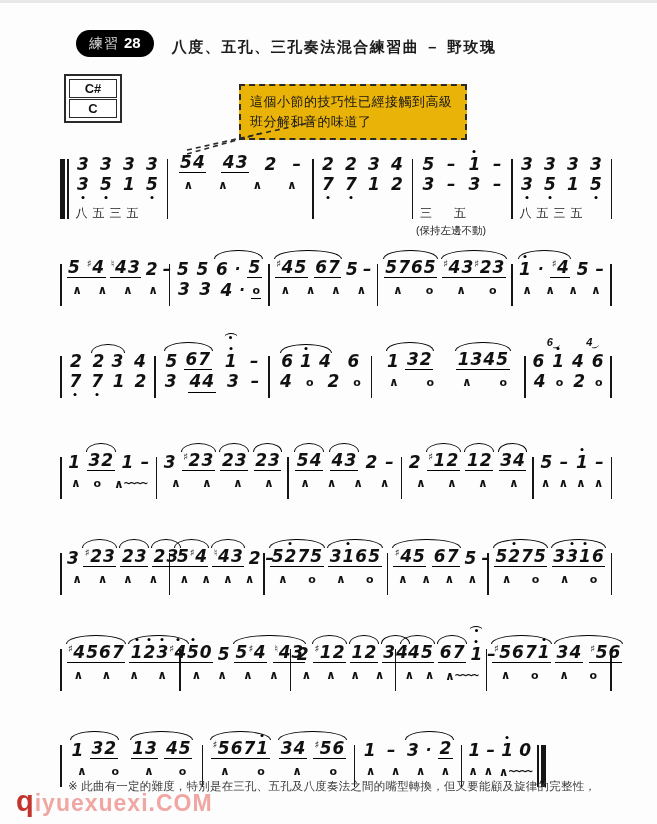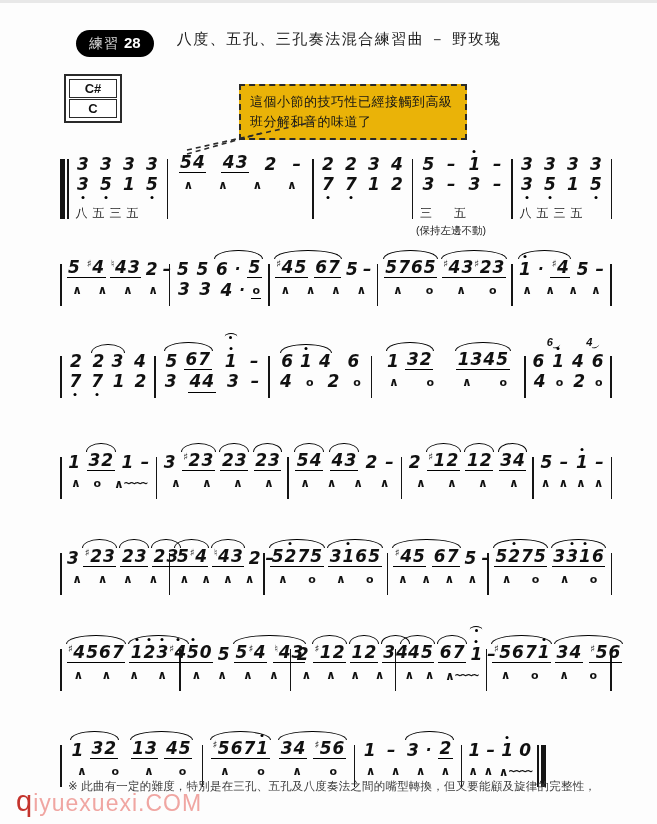--- a/index.html
+++ b/index.html
@@ -1,25 +1,25 @@
 <!DOCTYPE html>
 <html><head>
 <meta charset="utf-8">
 <style>
   html,body{margin:0;padding:0}
   body{width:657px;height:824px;position:relative;background:#fdfdfd;overflow:hidden;
        font-family:"Liberation Sans","DejaVu Sans",sans-serif;color:#111}
   .page-edge{position:absolute;left:0;top:0;right:0;height:3px;background:#e8e8e8}
 
   
-  .header{position:absolute;left:76px;top:30px;display:flex;align-items:flex-start;gap:23px}
+  .header{position:absolute;left:76px;top:30px;display:flex;align-items:flex-end;gap:18px}
   .badge{background:#000;border-radius:15px;padding:4px 13px;display:flex;gap:5px;align-items:baseline}
   .badge-label{color:#d9d9d9;font-size:14px;letter-spacing:1px}
   .badge-num{color:#fff;font-weight:bold;font-size:15px}
-  .title{font-size:15px;font-weight:normal;color:#1c1c1c;letter-spacing:1.5px}
+  .title{font-size:15px;font-weight:bold;color:#1c1c1c;letter-spacing:1.5px}
 
   
   .chordbox{position:absolute;left:64px;top:74px;border:2px solid #2a2a2a;padding:2px;width:50px;background:#fff}
   .chord{border:1.5px solid #2a2a2a;margin:1px;text-align:center;font-weight:bold;font-size:13px;padding:1px 0;background:#fff}
 
   
   .callout{position:absolute;left:239px;top:84px;width:206px;border:2px dashed #2a2a2a;
            padding:6px 9px;font-size:13px;line-height:1.55;color:#161616;background:#eab308;letter-spacing:0.5px}
   .pointer{position:absolute;left:150px;top:100px;pointer-events:none}
 
@@ -58,21 +58,21 @@
         width:3px;height:3px;background:#000;border-radius:50%}
   .grace{position:absolute;top:-16px;left:-3px;font-size:11px;font-weight:bold;font-style:italic;line-height:1}
   .grace::after{content:'';position:absolute;right:-7px;bottom:-1px;width:7px;height:5px;
         border-bottom:1.2px solid #000;border-radius:0 0 100% 0;transform:rotate(12deg)}
   .lab{font-size:12px;color:#222;letter-spacing:5px;margin-top:10px;padding-left:4px;white-space:nowrap}
   .sub{font-size:10.5px;letter-spacing:0;color:#222;margin-top:2px;white-space:nowrap}
 
   
   .footnote{position:absolute;left:68px;top:779px;font-size:11.5px;color:#3c3c3c;
             white-space:nowrap;letter-spacing:0.2px}
-  .watermark{position:absolute;left:16px;top:785px;font-weight:normal;letter-spacing:1px;white-space:nowrap}
+  .watermark{position:absolute;left:16px;top:785px;font-weight:bold;letter-spacing:1px;white-space:nowrap}
   .wm-q{font-size:29px}
   .wm-rest{font-size:23px}
 </style>
 </head>
 <body>
 
 <div class="page-edge"></div>
 
 <div class="header">
   <div class="badge">

